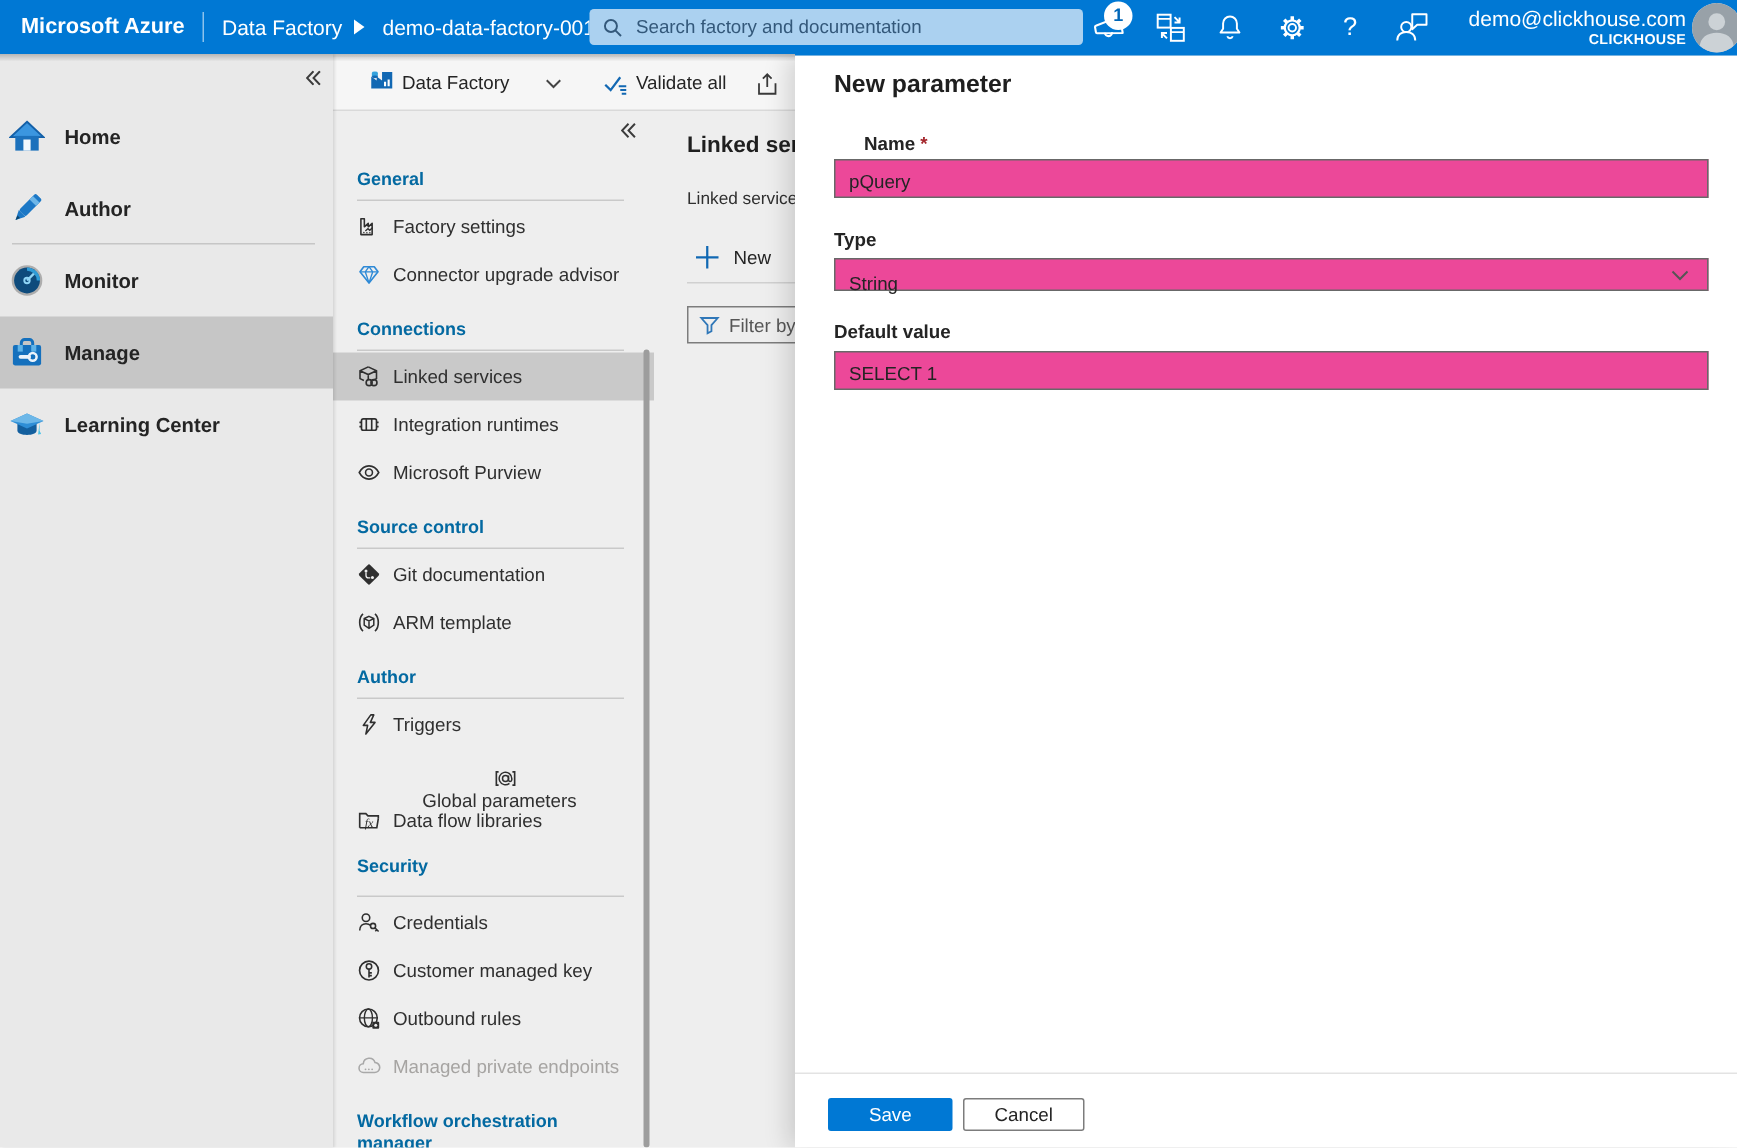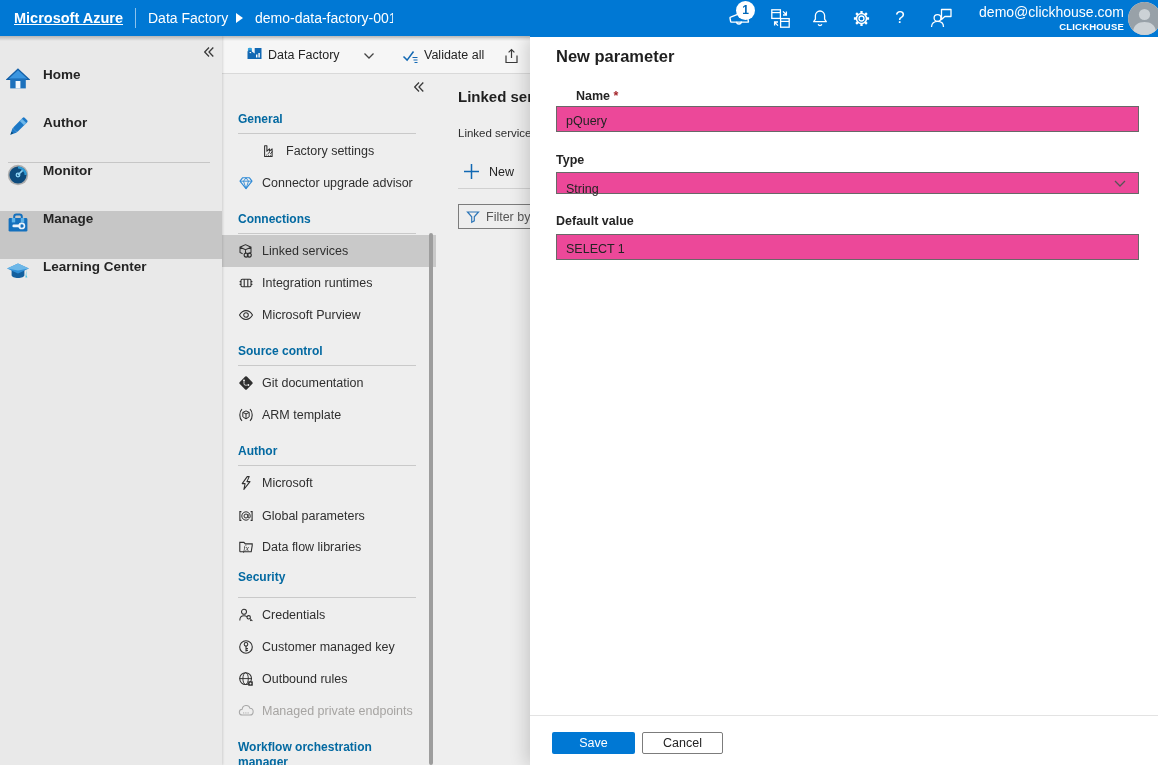--- a/index.html
+++ b/index.html
@@ -2,41 +2,41 @@
 <html><head>
 <meta charset="utf-8">
 <style>
   * { margin:0; padding:0; box-sizing:border-box; }
   html,body { width:1158px; height:765px; overflow:hidden; }
   body { font-family:"Liberation Sans", sans-serif; position:relative; background:#ededed; }
   .abs { position:absolute; }
 
   
   #topbar { position:absolute; left:0; top:0; width:1158px; height:36px; background:#0078d4; color:#fff; z-index:50; }
-  #topbar .brand { position:absolute; left:14px; top:0; height:36px; line-height:36px; font-size:14.5px; font-weight:700; letter-spacing:0;text-decoration:underline; }
+  #topbar .brand { position:absolute; left:14px; top:0; height:36px; line-height:36px; font-size:14.5px; font-weight:700; letter-spacing:0; }
   #topbar .sep { position:absolute; left:135px; top:8px; height:20px; width:1px; background:rgba(255,255,255,0.55); }
   #topbar .bc1 { position:absolute; left:148px; top:0; height:36px; line-height:36px; font-size:14px; }
   #topbar .bcarrow { position:absolute; left:236px; top:13px; width:0; height:0; border-left:7px solid #fff; border-top:5px solid transparent; border-bottom:5px solid transparent; }
   #topbar .bc2 { position:absolute; left:255px; top:0; height:36px; line-height:36px; font-size:14px; width:138px; overflow:hidden; white-space:nowrap; }
   #searchbox { position:absolute; left:393px; top:6px; width:329px; height:24px; background:#abd1f0; border-radius:3px; color:#33587a; font-size:12.5px; display:flex; align-items:center; }
   #searchbox svg { margin:0 9px 0 9px; }
   .tbicon { position:absolute; top:0; width:40px; height:36px; display:flex; align-items:center; justify-content:center; }
   #acct { position:absolute; right:34px; top:4px; text-align:right; line-height:16px; }
   #acct .em { font-size:14px; }
   #acct .co { font-size:9.5px; font-weight:700; letter-spacing:0.2px; margin-top:0; line-height:13px; }
   #avatar { position:absolute; left:1128px; top:2px; width:33px; height:33px; border-radius:50%; background:#d7d7d7; overflow:hidden; }
   #badge { position:absolute; left:736px; top:1px; width:19px; height:19px; border-radius:50%; background:#fff; color:#0067b8; font-size:12px; font-weight:700; text-align:center; line-height:19px; z-index:2; }
 
   
   #topshadow { position:absolute; left:0; top:36px; width:530px; height:5px; background:linear-gradient(rgba(0,0,0,0.22), rgba(0,0,0,0)); z-index:40; }
 
   
   #sidebar { position:absolute; left:0; top:36px; width:222px; height:729px; background:#e9e9e9; z-index:10; box-shadow:1px 0 2px rgba(0,0,0,0.12); }
   #sidebar .collapse { position:absolute; left:204px; top:11px; } #sidebar .collapse svg, #navpanel .collapse svg { display:block; }
-  .snav { position:absolute; left:0; width:222px; height:48px; display:flex; }
+  .snav { position:absolute; left:0; width:222px; height:48px; display:flex; align-items:center; }
   .snav .ic { width:24px; height:24px; margin-left:6px; }
   .snav .lbl { margin-left:13px; font-size:13.5px; font-weight:700; color:#242424; }
   .snav.sel { background:#c6c6c6; }
   #sidebar .hsep { position:absolute; left:8px; top:126px; width:202px; height:1px; background:#c6c6c6; }
 
   
   #toolbar { position:absolute; left:222px; top:38px; width:936px; height:36px; background:#f6f6f6; border-bottom:1px solid #d9d9d9; z-index:5; }
   #toolbar .t { position:absolute; top:0; height:35px; line-height:35px; font-size:12.5px; color:#242424; }
 
   
@@ -67,20 +67,27 @@
 </style>
 </head>
 <body>
 
 <div id="topbar">
   <div class="brand">Microsoft Azure</div>
   <div class="sep"></div>
   <div class="bc1">Data Factory</div>
   <div class="bcarrow"></div>
   <div class="bc2">demo-data-factory-001</div>
+  <div id="searchbox">
+    <svg width="13" height="13" viewBox="0 0 13 13">
+        <circle cx="5.3" cy="5.3" r="4" fill="none" stroke="#33587a" stroke-width="1.3"></circle>
+        <line x1="8.4" y1="8.4" x2="12" y2="12" stroke="#33587a" stroke-width="1.3"></line>
+      </svg>
+    <span>Search factory and documentation</span>
+  </div>
   <div id="badge">1</div>
   <div class="tbicon" style="left:720px;">
       <svg width="24" height="24" viewBox="0 0 24 24">
         <g transform="rotate(-10 12 14)">
           <path d="M3.2 9.6 L20 6.2 V17.4 L3.2 14.6 a0.8 0.8 0 0 1-0.7-0.8 v-3.4 a0.8 0.8 0 0 1 0.7-0.8 Z" fill="none" stroke="#fff" stroke-width="1.4" stroke-linejoin="round"></path>
           <path d="M8.3 15.2 a2.4 2.4 0 0 0 4.8 0.5" fill="none" stroke="#fff" stroke-width="1.4"></path>
         </g>
       </svg>
     </div>
   <div class="tbicon" style="left:760px;">
@@ -237,21 +244,21 @@
 
 <div id="navpanel">
     <div class="collapse">
       <svg width="10" height="10" viewBox="0 0 10 10">
         <path d="M5 0.5 L0.7 5 L5 9.5 M9.3 0.5 L5 5 L9.3 9.5" fill="none" stroke="#3b3b3b" stroke-width="1.3"></path>
       </svg>
     </div>
   </div>
 <div class="nhead" style="top:119px;">General</div>
 <div class="nline" style="top:133px;"></div>
-<div class="nitem" style="top:135px;padding-left:24px;">
+<div class="nitem" style="top:135px;">
     <svg class="ic" width="16" height="16" viewBox="0 0 16 16">
       <path d="M2.6 13.4 V2.8 h2.3 v5.4 l2.6-2.3 v2.3 l2.6-2.3 v7.5 Z" fill="none" stroke="#2f2f2f" stroke-width="1.05" stroke-linejoin="round"></path>
       <path d="M5.6 11 l1.7-1.6 1.2 1.1 2-1.9" fill="none" stroke="#2f2f2f" stroke-width="0.95"></path>
       <circle cx="4.6" cy="12" r="0.5" fill="#2f2f2f"></circle>
       <circle cx="6.6" cy="12.2" r="0.5" fill="#2f2f2f"></circle>
       <circle cx="8.6" cy="12.2" r="0.5" fill="#2f2f2f"></circle>
     </svg>
     <div class="lbl">Factory settings</div>
   </div>
 <div class="nitem" style="top:167px;">
@@ -302,23 +309,23 @@
       <path d="M8 3.9 l3.2 1.5 v4.4 L8 11.9 4.8 9.8 V5.4 Z M4.8 5.4 L8 6.9 l3.2-1.5 M8 6.9 v5" fill="none" stroke="#2f2f2f" stroke-width="1"></path>
     </svg>
     <div class="lbl">ARM template</div>
   </div>
 <div class="nhead" style="top:451px;">Author</div>
 <div class="nline" style="top:465px;"></div>
 <div class="nitem" style="top:467px;">
     <svg class="ic" width="16" height="16" viewBox="0 0 16 16">
       <path d="M9.2 1.6 L4.2 8.6 h2.9 L5.9 14.4 12 6.6 H8.9 L11.2 1.6 Z" fill="none" stroke="#2f2f2f" stroke-width="1.05" stroke-linejoin="round"></path>
     </svg>
-    <div class="lbl">Microsoft</div>
-  </div>
-<div class="nitem" style="top:500px;">
+    <div class="lbl">Triggers</div>
+  </div>
+<div class="nitem" style="top:511px;flex-direction:column;">
     <svg class="ic" width="16" height="16" viewBox="0 0 16 16">
       <path d="M3.4 3.6 H1.9 v8.8 h1.5 M12.6 3.6 h1.5 v8.8 h-1.5" fill="none" stroke="#2f2f2f" stroke-width="1.1"></path>
       <circle cx="8" cy="8" r="2" fill="none" stroke="#2f2f2f" stroke-width="1"></circle>
       <path d="M10 6 v2.9 a1.1 1.1 0 0 0 2.2 0 V8 a4.2 4.2 0 1 0-1.6 3.3" fill="none" stroke="#2f2f2f" stroke-width="1"></path>
     </svg>
     <div class="lbl">Global parameters</div>
   </div>
 <div class="nitem" style="top:531px;">
     <svg class="ic" width="16" height="16" viewBox="0 0 16 16">
       <path d="M1.8 12.8 V3.4 h4.1 l1.4 1.5 h6.9 v1.8 M14.2 6.7 l-1 6.1 H1.8" fill="none" stroke="#2f2f2f" stroke-width="1.1"></path>

